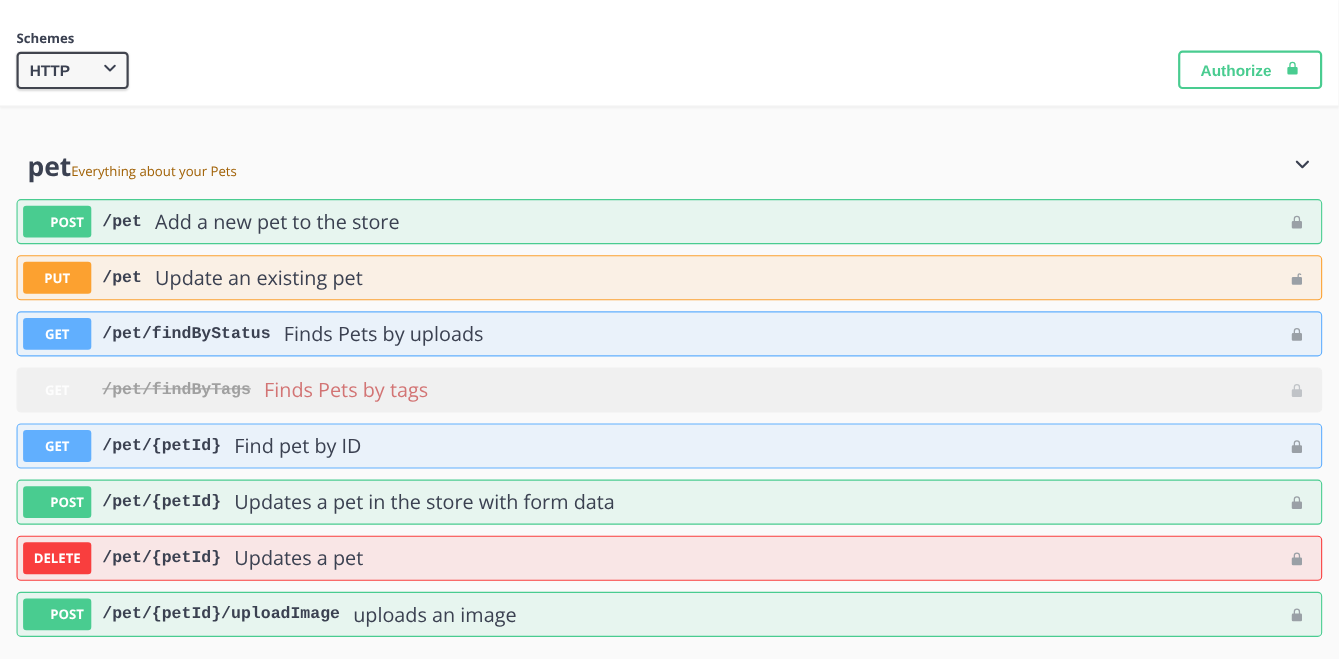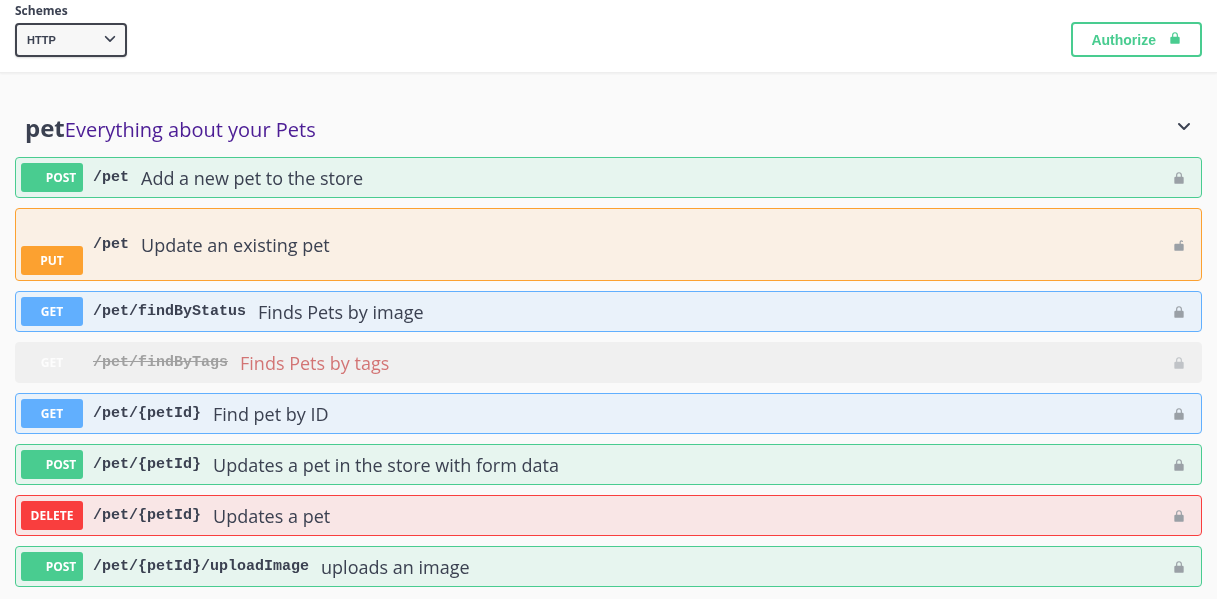--- a/index.html
+++ b/index.html
@@ -4,43 +4,43 @@
   <style>
     * { box-sizing: border-box; margin: 0; padding: 0; }
     body {
       font-family: -apple-system, BlinkMacSystemFont, "Segoe UI", "Open Sans", sans-serif;
       background: #fafafa;
       color: #3b4151;
       font-size: 14px;
     }
     .top-bar {
       background: #fff;
-      padding: 2px 15px 15px;
+      padding: 26px 15px 15px;
       border-bottom: 1px solid #eee;
       box-shadow: 0 1px 2px rgba(0,0,0,.05);
       display: flex;
       align-items: flex-end;
       justify-content: space-between;
     }
     .schemes-box label {
       font-size: 12px;
       font-weight: 700;
       color: #3b4151;
       display: block;
       margin-bottom: 4px;
     }
     .schemes-select {
       border: 2px solid #41444e;
       background: #f7f7f7;
       border-radius: 4px;
       padding: 6px 30px 6px 10px;
-      font-size: 11px;
-      font-weight: 700;
-      color: #3b4151;
-      width: 112px;
+      font-size: 14px;
+      font-weight: 700;
+      color: #3b4151;
+      width: 102px;
       height: 34px;
       box-shadow: 0 1px 2px rgba(0,0,0,.15);
       appearance: none;
       position: relative;
     }
     .schemes-wrap { position: relative; display: inline-block; }
     .schemes-wrap .caret {
       position: absolute;
       right: 10px;
       top: 50%;
@@ -73,22 +73,22 @@
     .tag-header-left {
       display: flex;
       align-items: baseline;
     }
     .tag-name {
       font-size: 24px;
       font-weight: 700;
       color: #3b4151;
     }
     .tag-desc {
-      font-size: 20px;
-      color: #4c1d95;
+      font-size: 12px;
+      color: #a16207;
     }
     .caret-svg { width: 14px; height: 14px; }
     .ops {
       margin-top: 5px;
       margin-bottom: 30px;
     }
     .op {
       border-radius: 4px;
       border: 1px solid;
       margin-bottom: 10px;
@@ -107,21 +107,21 @@
       text-align: center;
       color: #fff;
       font-weight: 700;
       font-size: 12px;
       padding: 6px 0;
       border-radius: 3px;
       margin-right: 10px;
     }
     .method.post { background: #49cc90; padding-left: 18px; }
     .method.get { background: #61affe; }
-    .method.put { background: #fca130; margin-top: 32px; }
+    .method.put { background: #fca130; }
     .method.delete { background: #f93e3e; }
     .method.deprecated-m { background: #ebebeb; color: #fff; }
     .path {
       font-family: "Courier New", monospace;
       font-weight: 600;
       font-size: 15px;
       color: #3b4151;
       margin-right: 12px;
     }
     .path.strike { text-decoration: line-through; color: #666; }
@@ -192,21 +192,21 @@
           <span class="summary ">Update an existing pet</span>
           <span class="lock">
             <svg width="14" height="14" viewBox="0 0 24 24" fill="#9aa0a6">
               <path d="M17 10h1a2 2 0 012 2v8a2 2 0 01-2 2H6a2 2 0 01-2-2v-8a2 2 0 012-2h7V7a3 3 0 016 0h-2a1 1 0 00-2 0v3z"></path>
             </svg>
           </span>
         </div>
         <div class="op get">
           <span class="method get">GET</span>
           <span class="path ">/pet/findByStatus</span>
-          <span class="summary ">Finds Pets by image</span>
+          <span class="summary ">Finds Pets by uploads</span>
           <span class="lock">
             <svg width="14" height="14" viewBox="0 0 24 24" fill="#9aa0a6">
               <path d="M12 2a5 5 0 00-5 5v3H6a2 2 0 00-2 2v8a2 2 0 002 2h12a2 2 0 002-2v-8a2 2 0 00-2-2h-1V7a5 5 0 00-5-5zm-3 5a3 3 0 116 0v3H9V7z"></path>
             </svg>
           </span>
         </div>
         <div class="op deprecated">
           <span class="method deprecated-m">GET</span>
           <span class="path strike">/pet/findByTags</span>
           <span class="summary dim">Finds Pets by tags</span>

